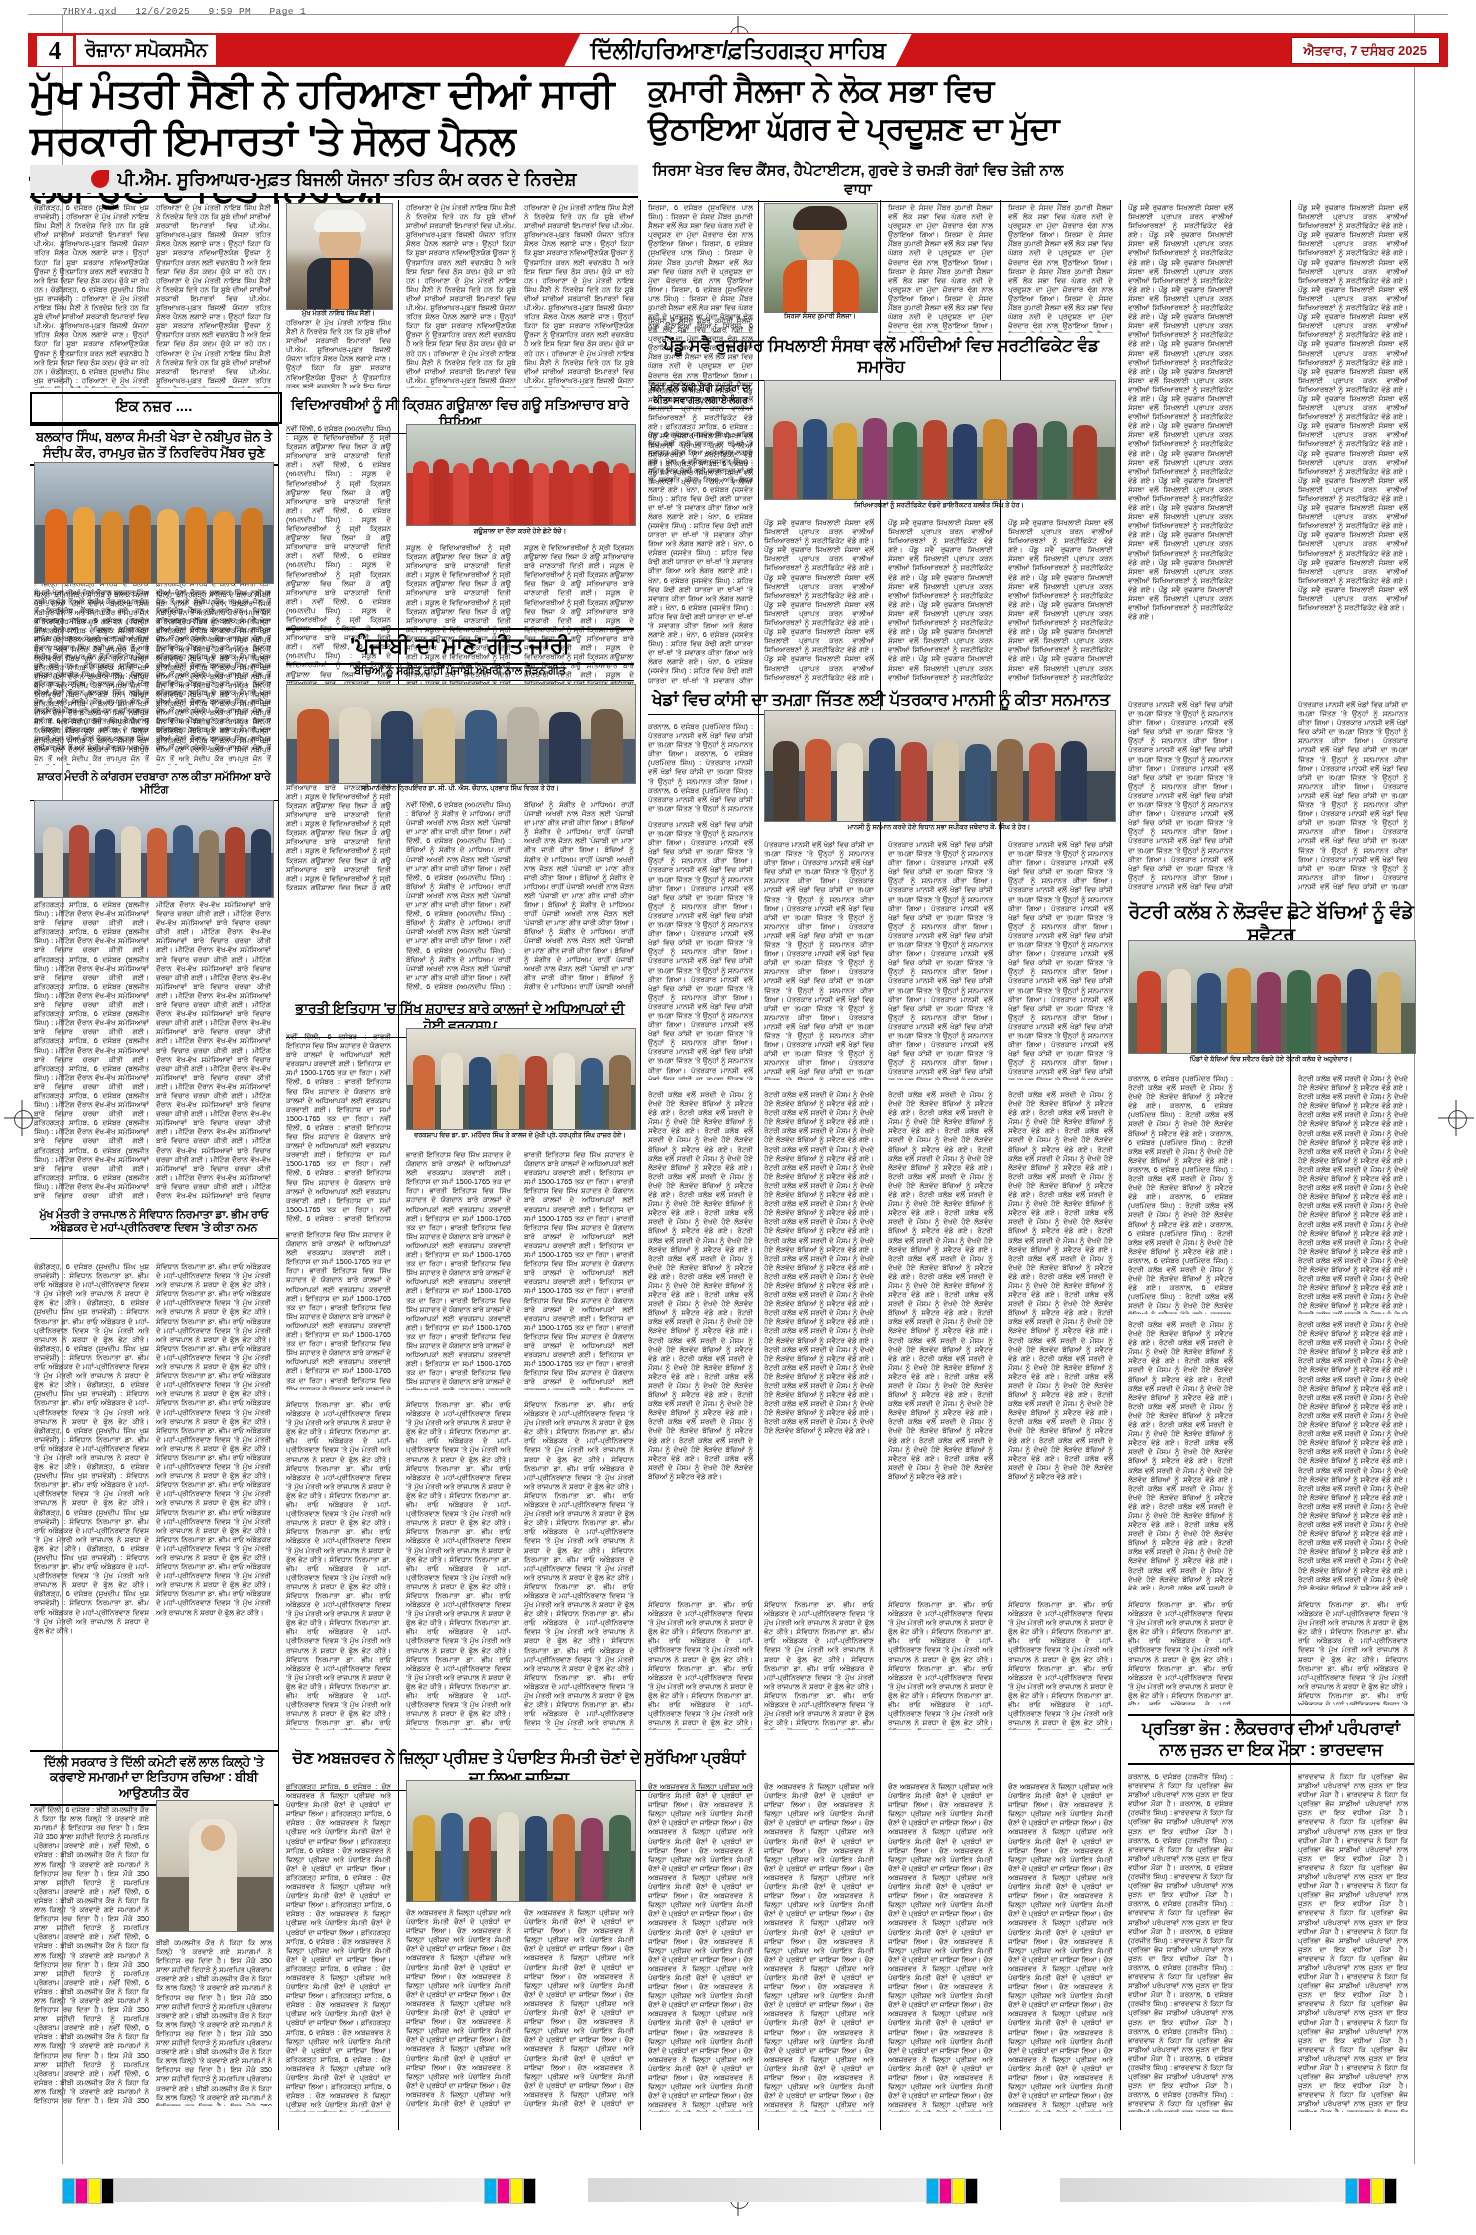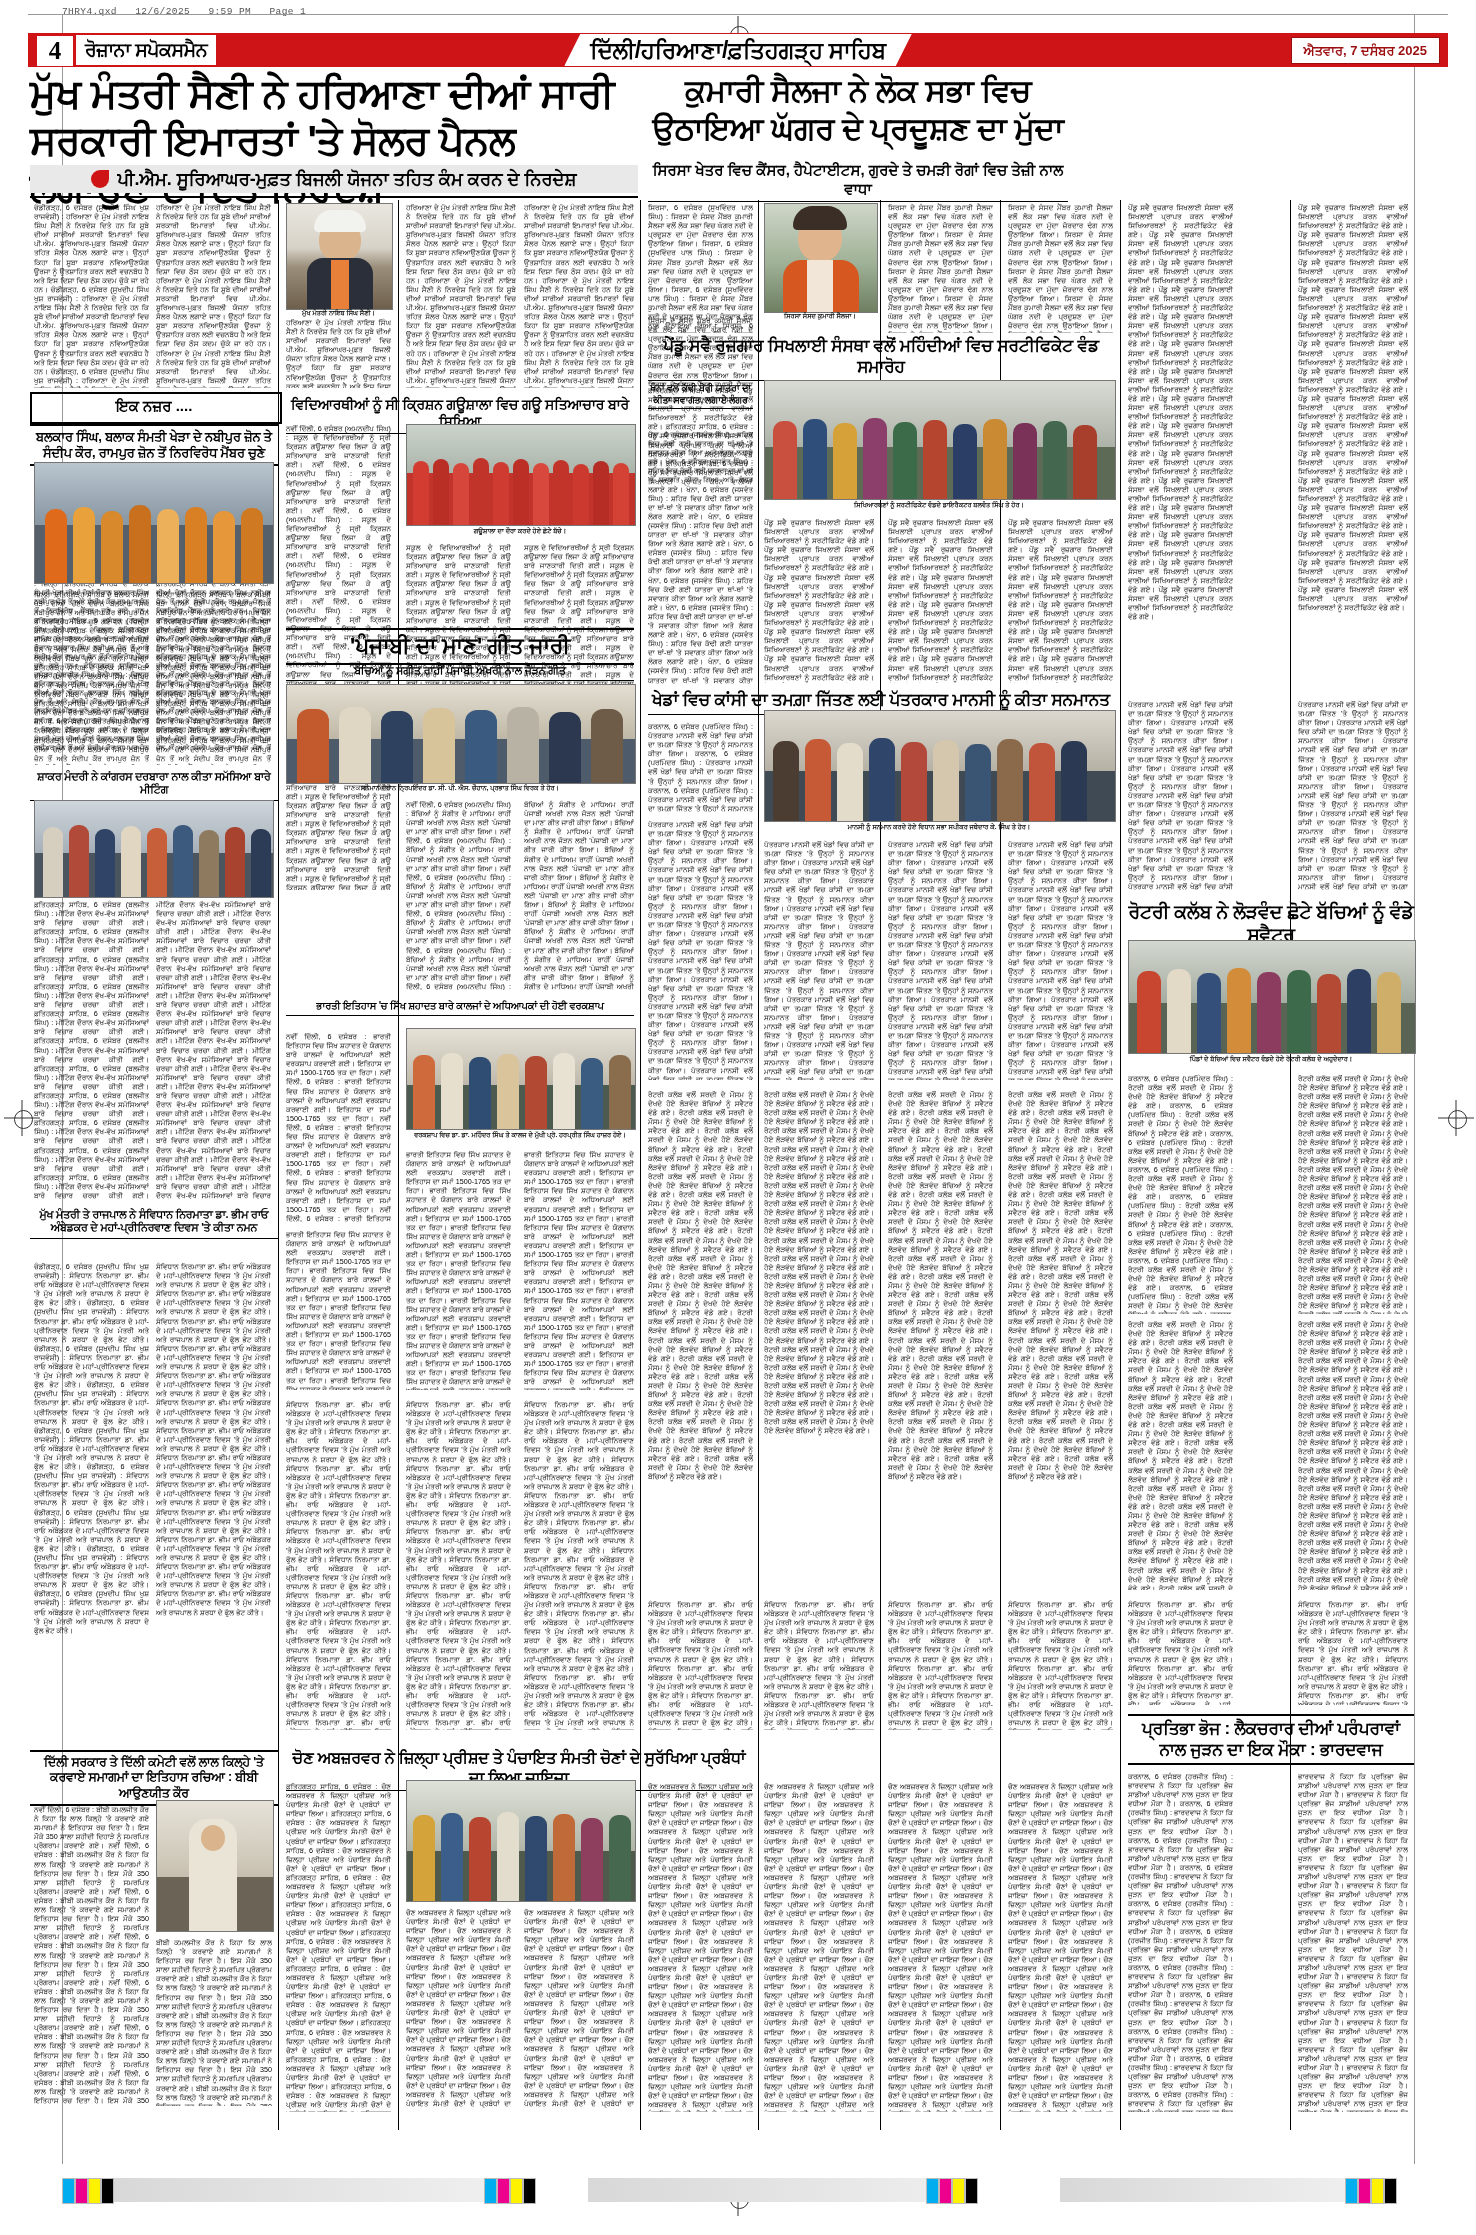--- a/index.html
+++ b/index.html
@@ -63,21 +63,21 @@
   }
 
   
   .hl-left {
     position:absolute; left:30px; top:70px; width:608px;
     font-weight:bold; font-size:40px; line-height:47px;
     letter-spacing:-.6px;
   }
   .hl-right {
     position:absolute; left:648px; top:72px; width:420px;
-    font-weight:bold; font-size:31px; line-height:38px; text-align:center;
+    font-weight:bold; font-size:31px; line-height:38px; 
     letter-spacing:-.4px;
   }
   .kicker {
     position:absolute; left:30px; top:165px; width:608px;
     height:28px; background:#e9e9e9;
     display:flex; align-items:center; justify-content:center;
     font-weight:bold; font-size:18px;
   }
   .kicker .bullet {
     width:18px; height:18px; background:#cf1417; border-radius:50% 0 50% 50%;
@@ -534,21 +534,21 @@
   <p>ਰੋਟਰੀ ਕਲੱਬ ਵਲੋਂ ਸਰਦੀ ਦੇ ਮੌਸਮ ਨੂੰ ਦੇਖਦੇ ਹੋਏ ਲੋੜਵੰਦ ਬੱਚਿਆਂ ਨੂੰ ਸਵੈਟਰ ਵੰਡੇ ਗਏ। ਰੋਟਰੀ ਕਲੱਬ ਵਲੋਂ ਸਰਦੀ ਦੇ ਮੌਸਮ ਨੂੰ ਦੇਖਦੇ ਹੋਏ ਲੋੜਵੰਦ ਬੱਚਿਆਂ ਨੂੰ ਸਵੈਟਰ ਵੰਡੇ ਗਏ। ਰੋਟਰੀ ਕਲੱਬ ਵਲੋਂ ਸਰਦੀ ਦੇ ਮੌਸਮ ਨੂੰ ਦੇਖਦੇ ਹੋਏ ਲੋੜਵੰਦ ਬੱਚਿਆਂ ਨੂੰ ਸਵੈਟਰ ਵੰਡੇ ਗਏ। ਰੋਟਰੀ ਕਲੱਬ ਵਲੋਂ ਸਰਦੀ ਦੇ ਮੌਸਮ ਨੂੰ ਦੇਖਦੇ ਹੋਏ ਲੋੜਵੰਦ ਬੱਚਿਆਂ ਨੂੰ ਸਵੈਟਰ ਵੰਡੇ ਗਏ। ਰੋਟਰੀ ਕਲੱਬ ਵਲੋਂ ਸਰਦੀ ਦੇ ਮੌਸਮ ਨੂੰ ਦੇਖਦੇ ਹੋਏ ਲੋੜਵੰਦ ਬੱਚਿਆਂ ਨੂੰ ਸਵੈਟਰ ਵੰਡੇ ਗਏ। ਰੋਟਰੀ ਕਲੱਬ ਵਲੋਂ ਸਰਦੀ ਦੇ ਮੌਸਮ ਨੂੰ ਦੇਖਦੇ ਹੋਏ ਲੋੜਵੰਦ ਬੱਚਿਆਂ ਨੂੰ ਸਵੈਟਰ ਵੰਡੇ ਗਏ। ਰੋਟਰੀ ਕਲੱਬ ਵਲੋਂ ਸਰਦੀ ਦੇ ਮੌਸਮ ਨੂੰ ਦੇਖਦੇ ਹੋਏ ਲੋੜਵੰਦ ਬੱਚਿਆਂ ਨੂੰ ਸਵੈਟਰ ਵੰਡੇ ਗਏ। ਰੋਟਰੀ ਕਲੱਬ ਵਲੋਂ ਸਰਦੀ ਦੇ ਮੌਸਮ ਨੂੰ ਦੇਖਦੇ ਹੋਏ ਲੋੜਵੰਦ ਬੱਚਿਆਂ ਨੂੰ ਸਵੈਟਰ ਵੰਡੇ ਗਏ। ਰੋਟਰੀ ਕਲੱਬ ਵਲੋਂ ਸਰਦੀ ਦੇ ਮੌਸਮ ਨੂੰ ਦੇਖਦੇ ਹੋਏ ਲੋੜਵੰਦ ਬੱਚਿਆਂ ਨੂੰ ਸਵੈਟਰ ਵੰਡੇ ਗਏ। ਰੋਟਰੀ ਕਲੱਬ ਵਲੋਂ ਸਰਦੀ ਦੇ ਮੌਸਮ ਨੂੰ ਦੇਖਦੇ ਹੋਏ ਲੋੜਵੰਦ ਬੱਚਿਆਂ ਨੂੰ ਸਵੈਟਰ ਵੰਡੇ ਗਏ। ਰੋਟਰੀ ਕਲੱਬ ਵਲੋਂ ਸਰਦੀ ਦੇ ਮੌਸਮ ਨੂੰ ਦੇਖਦੇ ਹੋਏ ਲੋੜਵੰਦ ਬੱਚਿਆਂ ਨੂੰ ਸਵੈਟਰ ਵੰਡੇ ਗਏ। ਰੋਟਰੀ ਕਲੱਬ ਵਲੋਂ ਸਰਦੀ ਦੇ ਮੌਸਮ ਨੂੰ ਦੇਖਦੇ ਹੋਏ ਲੋੜਵੰਦ ਬੱਚਿਆਂ ਨੂੰ ਸਵੈਟਰ ਵੰਡੇ ਗਏ। ਰੋਟਰੀ ਕਲੱਬ ਵਲੋਂ ਸਰਦੀ ਦੇ ਮੌਸਮ ਨੂੰ ਦੇਖਦੇ ਹੋਏ ਲੋੜਵੰਦ ਬੱਚਿਆਂ ਨੂੰ ਸਵੈਟਰ ਵੰਡੇ ਗਏ। ਰੋਟਰੀ ਕਲੱਬ ਵਲੋਂ ਸਰਦੀ ਦੇ ਮੌਸਮ ਨੂੰ ਦੇਖਦੇ ਹੋਏ ਲੋੜਵੰਦ ਬੱਚਿਆਂ ਨੂੰ ਸਵੈਟਰ ਵੰਡੇ ਗਏ। ਰੋਟਰੀ ਕਲੱਬ ਵਲੋਂ ਸਰਦੀ ਦੇ ਮੌਸਮ ਨੂੰ ਦੇਖਦੇ ਹੋਏ ਲੋੜਵੰਦ ਬੱਚਿਆਂ ਨੂੰ ਸਵੈਟਰ ਵੰਡੇ ਗਏ। ਰੋਟਰੀ ਕਲੱਬ ਵਲੋਂ ਸਰਦੀ ਦੇ ਮੌਸਮ ਨੂੰ ਦੇਖਦੇ ਹੋਏ ਲੋੜਵੰਦ ਬੱਚਿਆਂ ਨੂੰ ਸਵੈਟਰ ਵੰਡੇ ਗਏ। ਰੋਟਰੀ ਕਲੱਬ ਵਲੋਂ ਸਰਦੀ ਦੇ ਮੌਸਮ ਨੂੰ ਦੇਖਦੇ ਹੋਏ ਲੋੜਵੰਦ ਬੱਚਿਆਂ ਨੂੰ ਸਵੈਟਰ ਵੰਡੇ ਗਏ। ਰੋਟਰੀ ਕਲੱਬ ਵਲੋਂ ਸਰਦੀ ਦੇ ਮੌਸਮ ਨੂੰ ਦੇਖਦੇ ਹੋਏ ਲੋੜਵੰਦ ਬੱਚਿਆਂ ਨੂੰ ਸਵੈਟਰ ਵੰਡੇ ਗਏ। ਰੋਟਰੀ ਕਲੱਬ ਵਲੋਂ ਸਰਦੀ ਦੇ ਮੌਸਮ ਨੂੰ ਦੇਖਦੇ ਹੋਏ ਲੋੜਵੰਦ ਬੱਚਿਆਂ ਨੂੰ ਸਵੈਟਰ ਵੰਡੇ ਗਏ।</p>
 </div>
 
 <div class="txtblock" style="left:1128px;top:700px;width:105px;height:190px;">
   <p>ਪੱਤਰਕਾਰ ਮਾਨਸੀ ਵਲੋਂ ਖੇਡਾਂ ਵਿਚ ਕਾਂਸੀ ਦਾ ਤਮਗ਼ਾ ਜਿੱਤਣ 'ਤੇ ਉਨ੍ਹਾਂ ਨੂੰ ਸਨਮਾਨਤ ਕੀਤਾ ਗਿਆ। ਪੱਤਰਕਾਰ ਮਾਨਸੀ ਵਲੋਂ ਖੇਡਾਂ ਵਿਚ ਕਾਂਸੀ ਦਾ ਤਮਗ਼ਾ ਜਿੱਤਣ 'ਤੇ ਉਨ੍ਹਾਂ ਨੂੰ ਸਨਮਾਨਤ ਕੀਤਾ ਗਿਆ। ਪੱਤਰਕਾਰ ਮਾਨਸੀ ਵਲੋਂ ਖੇਡਾਂ ਵਿਚ ਕਾਂਸੀ ਦਾ ਤਮਗ਼ਾ ਜਿੱਤਣ 'ਤੇ ਉਨ੍ਹਾਂ ਨੂੰ ਸਨਮਾਨਤ ਕੀਤਾ ਗਿਆ। ਪੱਤਰਕਾਰ ਮਾਨਸੀ ਵਲੋਂ ਖੇਡਾਂ ਵਿਚ ਕਾਂਸੀ ਦਾ ਤਮਗ਼ਾ ਜਿੱਤਣ 'ਤੇ ਉਨ੍ਹਾਂ ਨੂੰ ਸਨਮਾਨਤ ਕੀਤਾ ਗਿਆ। ਪੱਤਰਕਾਰ ਮਾਨਸੀ ਵਲੋਂ ਖੇਡਾਂ ਵਿਚ ਕਾਂਸੀ ਦਾ ਤਮਗ਼ਾ ਜਿੱਤਣ 'ਤੇ ਉਨ੍ਹਾਂ ਨੂੰ ਸਨਮਾਨਤ ਕੀਤਾ ਗਿਆ। ਪੱਤਰਕਾਰ ਮਾਨਸੀ ਵਲੋਂ ਖੇਡਾਂ ਵਿਚ ਕਾਂਸੀ ਦਾ ਤਮਗ਼ਾ ਜਿੱਤਣ 'ਤੇ ਉਨ੍ਹਾਂ ਨੂੰ ਸਨਮਾਨਤ ਕੀਤਾ ਗਿਆ। ਪੱਤਰਕਾਰ ਮਾਨਸੀ ਵਲੋਂ ਖੇਡਾਂ ਵਿਚ ਕਾਂਸੀ ਦਾ ਤਮਗ਼ਾ ਜਿੱਤਣ 'ਤੇ ਉਨ੍ਹਾਂ ਨੂੰ ਸਨਮਾਨਤ ਕੀਤਾ ਗਿਆ। ਪੱਤਰਕਾਰ ਮਾਨਸੀ ਵਲੋਂ ਖੇਡਾਂ ਵਿਚ ਕਾਂਸੀ ਦਾ ਤਮਗ਼ਾ ਜਿੱਤਣ 'ਤੇ ਉਨ੍ਹਾਂ ਨੂੰ ਸਨਮਾਨਤ ਕੀਤਾ ਗਿਆ। ਪੱਤਰਕਾਰ ਮਾਨਸੀ ਵਲੋਂ ਖੇਡਾਂ ਵਿਚ ਕਾਂਸੀ ਦਾ ਤਮਗ਼ਾ ਜਿੱਤਣ 'ਤੇ ਉਨ੍ਹਾਂ ਨੂੰ ਸਨਮਾਨਤ ਕੀਤਾ ਗਿਆ। ਪੱਤਰਕਾਰ ਮਾਨਸੀ ਵਲੋਂ ਖੇਡਾਂ ਵਿਚ ਕਾਂਸੀ ਦਾ ਤਮਗ਼ਾ ਜਿੱਤਣ 'ਤੇ ਉਨ੍ਹਾਂ ਨੂੰ ਸਨਮਾਨਤ ਕੀਤਾ ਗਿਆ। ਪੱਤਰਕਾਰ ਮਾਨਸੀ ਵਲੋਂ ਖੇਡਾਂ ਵਿਚ ਕਾਂਸੀ ਦਾ ਤਮਗ਼ਾ ਜਿੱਤਣ 'ਤੇ ਉਨ੍ਹਾਂ ਨੂੰ ਸਨਮਾਨਤ ਕੀਤਾ ਗਿਆ। ਪੱਤਰਕਾਰ ਮਾਨਸੀ ਵਲੋਂ ਖੇਡਾਂ ਵਿਚ ਕਾਂਸੀ ਦਾ ਤਮਗ਼ਾ ਜਿੱਤਣ 'ਤੇ ਉਨ੍ਹਾਂ ਨੂੰ ਸਨਮਾਨਤ ਕੀਤਾ ਗਿਆ। ਪੱਤਰਕਾਰ ਮਾਨਸੀ ਵਲੋਂ ਖੇਡਾਂ ਵਿਚ ਕਾਂਸੀ ਦਾ ਤਮਗ਼ਾ ਜਿੱਤਣ 'ਤੇ ਉਨ੍ਹਾਂ ਨੂੰ ਸਨਮਾਨਤ ਕੀਤਾ ਗਿਆ। ਪੱਤਰਕਾਰ ਮਾਨਸੀ ਵਲੋਂ ਖੇਡਾਂ ਵਿਚ ਕਾਂਸੀ ਦਾ ਤਮਗ਼ਾ ਜਿੱਤਣ 'ਤੇ ਉਨ੍ਹਾਂ ਨੂੰ ਸਨਮਾਨਤ ਕੀਤਾ ਗਿਆ। ਪੱਤਰਕਾਰ ਮਾਨਸੀ ਵਲੋਂ ਖੇਡਾਂ ਵਿਚ ਕਾਂਸੀ ਦਾ ਤਮਗ਼ਾ ਜਿੱਤਣ 'ਤੇ ਉਨ੍ਹਾਂ ਨੂੰ ਸਨਮਾਨਤ ਕੀਤਾ ਗਿਆ। ਪੱਤਰਕਾਰ ਮਾਨਸੀ ਵਲੋਂ ਖੇਡਾਂ ਵਿਚ ਕਾਂਸੀ ਦਾ ਤਮਗ਼ਾ ਜਿੱਤਣ 'ਤੇ ਉਨ੍ਹਾਂ ਨੂੰ ਸਨਮਾਨਤ ਕੀਤਾ ਗਿਆ। ਪੱਤਰਕਾਰ ਮਾਨਸੀ ਵਲੋਂ ਖੇਡਾਂ ਵਿਚ ਕਾਂਸੀ ਦਾ ਤਮਗ਼ਾ ਜਿੱਤਣ 'ਤੇ ਉਨ੍ਹਾਂ ਨੂੰ ਸਨਮਾਨਤ ਕੀਤਾ ਗਿਆ। ਪੱਤਰਕਾਰ ਮਾਨਸੀ ਵਲੋਂ ਖੇਡਾਂ ਵਿਚ ਕਾਂਸੀ ਦਾ ਤਮਗ਼ਾ ਜਿੱਤਣ 'ਤੇ ਉਨ੍ਹਾਂ ਨੂੰ ਸਨਮਾਨਤ ਕੀਤਾ ਗਿਆ।</p>
 </div>
 <div class="txtblock" style="left:1298px;top:700px;width:110px;height:190px;">
   <p>ਪੱਤਰਕਾਰ ਮਾਨਸੀ ਵਲੋਂ ਖੇਡਾਂ ਵਿਚ ਕਾਂਸੀ ਦਾ ਤਮਗ਼ਾ ਜਿੱਤਣ 'ਤੇ ਉਨ੍ਹਾਂ ਨੂੰ ਸਨਮਾਨਤ ਕੀਤਾ ਗਿਆ। ਪੱਤਰਕਾਰ ਮਾਨਸੀ ਵਲੋਂ ਖੇਡਾਂ ਵਿਚ ਕਾਂਸੀ ਦਾ ਤਮਗ਼ਾ ਜਿੱਤਣ 'ਤੇ ਉਨ੍ਹਾਂ ਨੂੰ ਸਨਮਾਨਤ ਕੀਤਾ ਗਿਆ। ਪੱਤਰਕਾਰ ਮਾਨਸੀ ਵਲੋਂ ਖੇਡਾਂ ਵਿਚ ਕਾਂਸੀ ਦਾ ਤਮਗ਼ਾ ਜਿੱਤਣ 'ਤੇ ਉਨ੍ਹਾਂ ਨੂੰ ਸਨਮਾਨਤ ਕੀਤਾ ਗਿਆ। ਪੱਤਰਕਾਰ ਮਾਨਸੀ ਵਲੋਂ ਖੇਡਾਂ ਵਿਚ ਕਾਂਸੀ ਦਾ ਤਮਗ਼ਾ ਜਿੱਤਣ 'ਤੇ ਉਨ੍ਹਾਂ ਨੂੰ ਸਨਮਾਨਤ ਕੀਤਾ ਗਿਆ। ਪੱਤਰਕਾਰ ਮਾਨਸੀ ਵਲੋਂ ਖੇਡਾਂ ਵਿਚ ਕਾਂਸੀ ਦਾ ਤਮਗ਼ਾ ਜਿੱਤਣ 'ਤੇ ਉਨ੍ਹਾਂ ਨੂੰ ਸਨਮਾਨਤ ਕੀਤਾ ਗਿਆ। ਪੱਤਰਕਾਰ ਮਾਨਸੀ ਵਲੋਂ ਖੇਡਾਂ ਵਿਚ ਕਾਂਸੀ ਦਾ ਤਮਗ਼ਾ ਜਿੱਤਣ 'ਤੇ ਉਨ੍ਹਾਂ ਨੂੰ ਸਨਮਾਨਤ ਕੀਤਾ ਗਿਆ। ਪੱਤਰਕਾਰ ਮਾਨਸੀ ਵਲੋਂ ਖੇਡਾਂ ਵਿਚ ਕਾਂਸੀ ਦਾ ਤਮਗ਼ਾ ਜਿੱਤਣ 'ਤੇ ਉਨ੍ਹਾਂ ਨੂੰ ਸਨਮਾਨਤ ਕੀਤਾ ਗਿਆ। ਪੱਤਰਕਾਰ ਮਾਨਸੀ ਵਲੋਂ ਖੇਡਾਂ ਵਿਚ ਕਾਂਸੀ ਦਾ ਤਮਗ਼ਾ ਜਿੱਤਣ 'ਤੇ ਉਨ੍ਹਾਂ ਨੂੰ ਸਨਮਾਨਤ ਕੀਤਾ ਗਿਆ। ਪੱਤਰਕਾਰ ਮਾਨਸੀ ਵਲੋਂ ਖੇਡਾਂ ਵਿਚ ਕਾਂਸੀ ਦਾ ਤਮਗ਼ਾ ਜਿੱਤਣ 'ਤੇ ਉਨ੍ਹਾਂ ਨੂੰ ਸਨਮਾਨਤ ਕੀਤਾ ਗਿਆ। ਪੱਤਰਕਾਰ ਮਾਨਸੀ ਵਲੋਂ ਖੇਡਾਂ ਵਿਚ ਕਾਂਸੀ ਦਾ ਤਮਗ਼ਾ ਜਿੱਤਣ 'ਤੇ ਉਨ੍ਹਾਂ ਨੂੰ ਸਨਮਾਨਤ ਕੀਤਾ ਗਿਆ। ਪੱਤਰਕਾਰ ਮਾਨਸੀ ਵਲੋਂ ਖੇਡਾਂ ਵਿਚ ਕਾਂਸੀ ਦਾ ਤਮਗ਼ਾ ਜਿੱਤਣ 'ਤੇ ਉਨ੍ਹਾਂ ਨੂੰ ਸਨਮਾਨਤ ਕੀਤਾ ਗਿਆ। ਪੱਤਰਕਾਰ ਮਾਨਸੀ ਵਲੋਂ ਖੇਡਾਂ ਵਿਚ ਕਾਂਸੀ ਦਾ ਤਮਗ਼ਾ ਜਿੱਤਣ 'ਤੇ ਉਨ੍ਹਾਂ ਨੂੰ ਸਨਮਾਨਤ ਕੀਤਾ ਗਿਆ। ਪੱਤਰਕਾਰ ਮਾਨਸੀ ਵਲੋਂ ਖੇਡਾਂ ਵਿਚ ਕਾਂਸੀ ਦਾ ਤਮਗ਼ਾ ਜਿੱਤਣ 'ਤੇ ਉਨ੍ਹਾਂ ਨੂੰ ਸਨਮਾਨਤ ਕੀਤਾ ਗਿਆ। ਪੱਤਰਕਾਰ ਮਾਨਸੀ ਵਲੋਂ ਖੇਡਾਂ ਵਿਚ ਕਾਂਸੀ ਦਾ ਤਮਗ਼ਾ ਜਿੱਤਣ 'ਤੇ ਉਨ੍ਹਾਂ ਨੂੰ ਸਨਮਾਨਤ ਕੀਤਾ ਗਿਆ। ਪੱਤਰਕਾਰ ਮਾਨਸੀ ਵਲੋਂ ਖੇਡਾਂ ਵਿਚ ਕਾਂਸੀ ਦਾ ਤਮਗ਼ਾ ਜਿੱਤਣ 'ਤੇ ਉਨ੍ਹਾਂ ਨੂੰ ਸਨਮਾਨਤ ਕੀਤਾ ਗਿਆ। ਪੱਤਰਕਾਰ ਮਾਨਸੀ ਵਲੋਂ ਖੇਡਾਂ ਵਿਚ ਕਾਂਸੀ ਦਾ ਤਮਗ਼ਾ ਜਿੱਤਣ 'ਤੇ ਉਨ੍ਹਾਂ ਨੂੰ ਸਨਮਾਨਤ ਕੀਤਾ ਗਿਆ। ਪੱਤਰਕਾਰ ਮਾਨਸੀ ਵਲੋਂ ਖੇਡਾਂ ਵਿਚ ਕਾਂਸੀ ਦਾ ਤਮਗ਼ਾ ਜਿੱਤਣ 'ਤੇ ਉਨ੍ਹਾਂ ਨੂੰ ਸਨਮਾਨਤ ਕੀਤਾ ਗਿਆ। ਪੱਤਰਕਾਰ ਮਾਨਸੀ ਵਲੋਂ ਖੇਡਾਂ ਵਿਚ ਕਾਂਸੀ ਦਾ ਤਮਗ਼ਾ ਜਿੱਤਣ 'ਤੇ ਉਨ੍ਹਾਂ ਨੂੰ ਸਨਮਾਨਤ ਕੀਤਾ ਗਿਆ।</p>
 </div>
 
-<div class="subhead botonly" style="left:286px;top:1000px;width:348px;font-size:10px;">ਭਾਰਤੀ ਇਤਿਹਾਸ 'ਚ ਸਿੱਖ ਸ਼ਹਾਦਤ ਬਾਰੇ ਕਾਲਜਾਂ ਦੇ ਅਧਿਆਪਕਾਂ ਦੀ ਹੋਈ ਵਰਕਸ਼ਾਪ</div>
+<div class="subhead botonly" style="left:286px;top:1000px;width:348px;font-size:14px;text-decoration:underline;">ਭਾਰਤੀ ਇਤਿਹਾਸ 'ਚ ਸਿੱਖ ਸ਼ਹਾਦਤ ਬਾਰੇ ਕਾਲਜਾਂ ਦੇ ਅਧਿਆਪਕਾਂ ਦੀ ਹੋਈ ਵਰਕਸ਼ਾਪ</div>
 <div class="txtblock" style="left:286px;top:1032px;width:105px;height:190px;">
   <p>ਨਵੀਂ ਦਿੱਲੀ, 6 ਦਸੰਬਰ :
   ਭਾਰਤੀ ਇਤਿਹਾਸ ਵਿਚ ਸਿੱਖ ਸ਼ਹਾਦਤ ਦੇ ਯੋਗਦਾਨ ਬਾਰੇ ਕਾਲਜਾਂ ਦੇ ਅਧਿਆਪਕਾਂ ਲਈ ਵਰਕਸ਼ਾਪ ਕਰਵਾਈ ਗਈ। ਇਤਿਹਾਸ ਦਾ ਸਮਾਂ 1500-1765 ਤਕ ਦਾ ਰਿਹਾ। ਨਵੀਂ ਦਿੱਲੀ, 6 ਦਸੰਬਰ :
   ਭਾਰਤੀ ਇਤਿਹਾਸ ਵਿਚ ਸਿੱਖ ਸ਼ਹਾਦਤ ਦੇ ਯੋਗਦਾਨ ਬਾਰੇ ਕਾਲਜਾਂ ਦੇ ਅਧਿਆਪਕਾਂ ਲਈ ਵਰਕਸ਼ਾਪ ਕਰਵਾਈ ਗਈ। ਇਤਿਹਾਸ ਦਾ ਸਮਾਂ 1500-1765 ਤਕ ਦਾ ਰਿਹਾ। ਨਵੀਂ ਦਿੱਲੀ, 6 ਦਸੰਬਰ :
   ਭਾਰਤੀ ਇਤਿਹਾਸ ਵਿਚ ਸਿੱਖ ਸ਼ਹਾਦਤ ਦੇ ਯੋਗਦਾਨ ਬਾਰੇ ਕਾਲਜਾਂ ਦੇ ਅਧਿਆਪਕਾਂ ਲਈ ਵਰਕਸ਼ਾਪ ਕਰਵਾਈ ਗਈ। ਇਤਿਹਾਸ ਦਾ ਸਮਾਂ 1500-1765 ਤਕ ਦਾ ਰਿਹਾ। ਨਵੀਂ ਦਿੱਲੀ, 6 ਦਸੰਬਰ :
   ਭਾਰਤੀ ਇਤਿਹਾਸ ਵਿਚ ਸਿੱਖ ਸ਼ਹਾਦਤ ਦੇ ਯੋਗਦਾਨ ਬਾਰੇ ਕਾਲਜਾਂ ਦੇ ਅਧਿਆਪਕਾਂ ਲਈ ਵਰਕਸ਼ਾਪ ਕਰਵਾਈ ਗਈ। ਇਤਿਹਾਸ ਦਾ ਸਮਾਂ 1500-1765 ਤਕ ਦਾ ਰਿਹਾ। ਨਵੀਂ ਦਿੱਲੀ, 6 ਦਸੰਬਰ :
   ਭਾਰਤੀ ਇਤਿਹਾਸ ਵਿਚ ਸਿੱਖ ਸ਼ਹਾਦਤ ਦੇ ਯੋਗਦਾਨ ਬਾਰੇ ਕਾਲਜਾਂ ਦੇ ਅਧਿਆਪਕਾਂ ਲਈ ਵਰਕਸ਼ਾਪ ਕਰਵਾਈ ਗਈ। ਇਤਿਹਾਸ ਦਾ ਸਮਾਂ 1500-1765 ਤਕ ਦਾ ਰਿਹਾ। ਨਵੀਂ ਦਿੱਲੀ, 6 ਦਸੰਬਰ :
   ਭਾਰਤੀ ਇਤਿਹਾਸ ਵਿਚ ਸਿੱਖ ਸ਼ਹਾਦਤ ਦੇ ਯੋਗਦਾਨ ਬਾਰੇ ਕਾਲਜਾਂ ਦੇ ਅਧਿਆਪਕਾਂ ਲਈ ਵਰਕਸ਼ਾਪ ਕਰਵਾਈ ਗਈ। ਇਤਿਹਾਸ ਦਾ ਸਮਾਂ 1500-1765 ਤਕ ਦਾ ਰਿਹਾ। ਨਵੀਂ ਦਿੱਲੀ, 6 ਦਸੰਬਰ :
   ਭਾਰਤੀ ਇਤਿਹਾਸ ਵਿਚ ਸਿੱਖ ਸ਼ਹਾਦਤ ਦੇ ਯੋਗਦਾਨ ਬਾਰੇ ਕਾਲਜਾਂ ਦੇ ਅਧਿਆਪਕਾਂ ਲਈ ਵਰਕਸ਼ਾਪ ਕਰਵਾਈ ਗਈ। ਇਤਿਹਾਸ ਦਾ ਸਮਾਂ 1500-1765 ਤਕ ਦਾ ਰਿਹਾ। ਨਵੀਂ ਦਿੱਲੀ, 6 ਦਸੰਬਰ :
   ਭਾਰਤੀ ਇਤਿਹਾਸ ਵਿਚ ਸਿੱਖ ਸ਼ਹਾਦਤ ਦੇ ਯੋਗਦਾਨ ਬਾਰੇ ਕਾਲਜਾਂ ਦੇ ਅਧਿਆਪਕਾਂ ਲਈ ਵਰਕਸ਼ਾਪ ਕਰਵਾਈ ਗਈ। ਇਤਿਹਾਸ ਦਾ ਸਮਾਂ 1500-1765 ਤਕ ਦਾ ਰਿਹਾ। ਨਵੀਂ ਦਿੱਲੀ, 6 ਦਸੰਬਰ :

